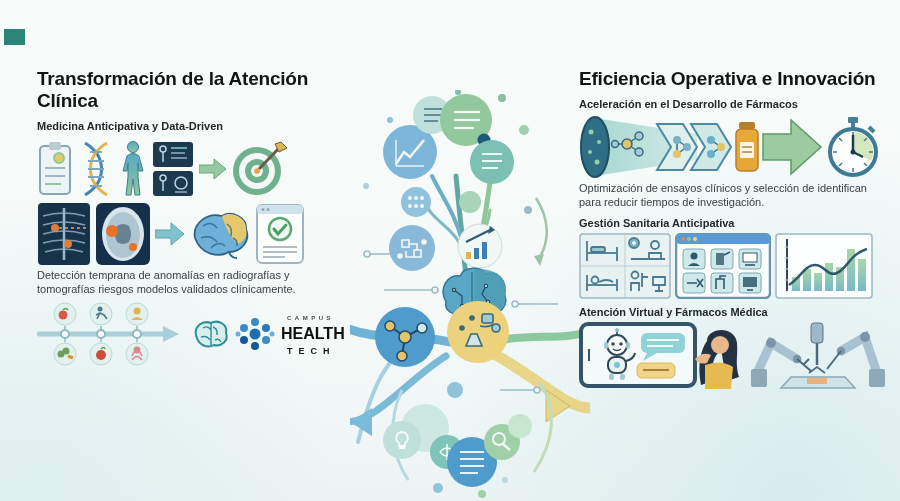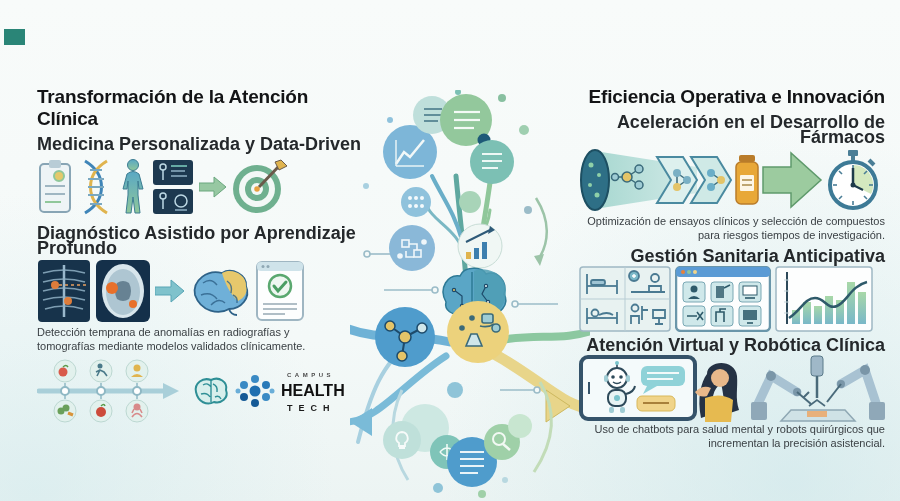--- a/index.html
+++ b/index.html
@@ -5,41 +5,41 @@
   html,body{margin:0;padding:0;background:#e9eef0;}
   .canvas{
     position:relative;width:900px;height:501px;overflow:hidden;
     font-family:"Liberation Sans",sans-serif;
     background:
       radial-gradient(circle at 88% 96%, rgba(198,228,232,.55) 0%, rgba(198,228,232,0) 38%),
       radial-gradient(circle at 4% 98%, rgba(205,232,235,.5) 0%, rgba(205,232,235,0) 30%),
       linear-gradient(180deg,#f8fbfa 0%,#f4f9f8 68%,#ecf4f3 100%);
   }
   .corner-mark{position:absolute;left:4px;top:29px;width:21px;height:16px;background:#2a8577;}
-  .col{position:absolute;top:86px;}
+  .col{position:absolute;top:68px;}
   .col.left{left:37px;width:326px;}
-  .col.right{left:579px;width:306px;text-align:right;}
+  .col.right{left:579px;width:306px;}
   h1{font-size:19px;line-height:22px;font-weight:700;color:#131416;margin:0 0 6px;letter-spacing:-.2px;}
-  h2{font-size:18px;line-height:15px;font-weight:700;color:#24282b;margin:7px 0 3px;}
+  h2{font-size:11px;line-height:15px;font-weight:700;color:#24282b;margin:7px 0 3px;}
   p{font-size:11px;line-height:13.5px;color:#3b4145;margin:3px 0 6px;max-width:312px;}
   .iconrow{display:flex;align-items:center;gap:4px;height:64px;margin:1px 0;}
   .iconrow svg{flex:0 0 auto;}
   .center-art{position:absolute;left:350px;top:90px;width:240px;height:411px;}
   .overlap{margin-left:-10px;}
 </style>
 </head>
 <body>
 
 <div class="canvas">
   <div class="corner-mark"></div>
 
   <div class="col left">
     <h1>Transformación de la Atención Clínica</h1>
 
-    <h2>Medicina Personalizada y Data-Driven</h2>
+    <h2>Medicina Anticipativa y Data-Driven</h2>
     <div class="iconrow">
       <svg width="36" height="58" viewBox="0 0 36 58">
         <rect x="3" y="6" width="30" height="48" rx="4" fill="#eef4f6" stroke="#88a5b5" stroke-width="2"></rect>
         <rect x="12" y="2" width="12" height="8" rx="2" fill="#b8ccd6"></rect>
         <circle cx="22" cy="18" r="5" fill="#e4c96a" stroke="#8fc79a" stroke-width="2"></circle>
         <line x1="8" y1="28" x2="28" y2="28" stroke="#9fb6c2" stroke-width="2"></line>
         <line x1="8" y1="36" x2="28" y2="36" stroke="#9fb6c2" stroke-width="2"></line>
         <line x1="8" y1="44" x2="24" y2="44" stroke="#8fc79a" stroke-width="2"></line>
       </svg>
       <svg width="38" height="58" viewBox="0 0 38 58">
@@ -81,21 +81,20 @@
         <circle cx="26" cy="31" r="24" fill="#6fb08f"></circle>
         <circle cx="26" cy="31" r="18" fill="#f3f8f6"></circle>
         <circle cx="26" cy="31" r="12" fill="#6fb08f"></circle>
         <circle cx="26" cy="31" r="6" fill="#f3f8f6"></circle>
         <circle cx="26" cy="31" r="2.8" fill="#e8a040"></circle>
         <line x1="50" y1="6" x2="28" y2="29" stroke="#6a5a4a" stroke-width="3"></line>
         <polygon points="50,2 56,8 48,12 44,4" fill="#e0b44e" stroke="#6a5a4a" stroke-width="1"></polygon>
       </svg>
     </div>
 
-    <h2>Diagnóstico Asistido por Aprendizaje Profundo</h2>
     <div class="iconrow">
       <svg width="54" height="64" viewBox="0 0 54 64">
         <rect x="1" y="1" width="52" height="62" rx="4" fill="#17334b"></rect>
         <line x1="27" y1="6" x2="27" y2="58" stroke="#9ab8cc" stroke-width="2.5"></line>
         <path d="M6 14 Q27 8 48 14 M6 23 Q27 17 48 23 M6 32 Q27 26 48 32 M6 41 Q27 35 48 41 M8 50 Q27 44 46 50" fill="none" stroke="#8fb0c4" stroke-width="1.6" opacity=".85"></path>
         <circle cx="18" cy="26" r="4" fill="#e8813a" opacity=".95"></circle>
         <circle cx="31" cy="42" r="4" fill="#e8813a" opacity=".95"></circle>
         <line x1="22" y1="26" x2="52" y2="26" stroke="#e8a060" stroke-width="1.5" stroke-dasharray="3,3"></line>
       </svg>
       <svg width="56" height="64" viewBox="0 0 56 64">
@@ -120,21 +119,21 @@
         <rect x="2" y="2" width="46" height="9" rx="4" fill="#cfe3ea"></rect>
         <circle cx="8" cy="6.5" r="1.5" fill="#8fa8b4"></circle>
           <circle cx="13" cy="6.5" r="1.5" fill="#8fa8b4"></circle>
         <circle cx="25" cy="26" r="11" fill="#eef7f1" stroke="#5aa86f" stroke-width="2.5"></circle>
         <path d="M19 26 l4 5 l8 -9" fill="none" stroke="#4a9e63" stroke-width="3" stroke-linecap="round"></path>
         <line x1="8" y1="44" x2="42" y2="44" stroke="#b0bec6" stroke-width="2"></line>
         <line x1="8" y1="49" x2="42" y2="49" stroke="#b0bec6" stroke-width="2"></line>
         <line x1="8" y1="54" x2="30" y2="54" stroke="#b0bec6" stroke-width="2"></line>
       </svg>
     </div>
-    <p>Detección temprana de anomalías en radiografías y tomografías mediante modelos validados clínicamente.</p>
+    <p>Detección temprana de anomalías en radiografías y tomografías riesgos modelos validados clínicamente.</p>
 
     <div class="iconrow">
       <svg width="150" height="64" viewBox="0 0 150 64">
         <line x1="2" y1="32" x2="126" y2="32" stroke="#a9cfd9" stroke-width="5" stroke-linecap="round"></line>
         <polygon points="126,24 142,32 126,40" fill="#a9cfd9"></polygon>
         <g stroke="#8fb8c4" stroke-width="1.5">
           <line x1="28" y1="24" x2="28" y2="40"></line>
             <line x1="64" y1="24" x2="64" y2="40"></line>
             <line x1="100" y1="24" x2="100" y2="40"></line>
         </g>
@@ -398,21 +397,21 @@
           <line x1="12" y1="23" x2="15" y2="26"></line>
             <line x1="37" y1="48" x2="40" y2="51"></line>
           <line x1="12" y1="51" x2="15" y2="48"></line>
             <line x1="37" y1="26" x2="40" y2="23"></line>
         </g>
         <line x1="26" y1="37" x2="26" y2="20" stroke="#1d3a4a" stroke-width="2.5"></line>
         <line x1="26" y1="37" x2="36" y2="42" stroke="#1d3a4a" stroke-width="2"></line>
         <circle cx="26" cy="37" r="2.5" fill="#1d3a4a"></circle>
       </svg>
     </div>
-    <p>Optimización de ensayos clínicos y selección de compuestos para riesgos tiempos de investigación.</p>
+    <p>Optimización de ensayos clínicos y selección de identifican para reducir tiempos de investigación.</p>
 
     <h2>Gestión Sanitaria Anticipativa</h2>
     <div class="iconrow">
       <svg width="92" height="66" viewBox="0 0 92 66">
         <rect x="1" y="1" width="90" height="64" rx="3" fill="#e8f2f1" stroke="#9fb8c4" stroke-width="1.5"></rect>
         <line x1="46" y1="1" x2="46" y2="65" stroke="#b8cdd4" stroke-width="1"></line>
         <line x1="1" y1="33" x2="91" y2="33" stroke="#b8cdd4" stroke-width="1"></line>
         <g stroke="#4a7a92" stroke-width="1.8" fill="none">
           <line x1="8" y1="8" x2="8" y2="28"></line>
             <line x1="8" y1="20" x2="38" y2="20"></line>
@@ -479,21 +478,21 @@
           <rect x="39" y="40" width="8" height="18"></rect>
             <rect x="50" y="30" width="8" height="28"></rect>
           <rect x="61" y="34" width="8" height="24"></rect>
             <rect x="72" y="16" width="8" height="42"></rect>
           <rect x="83" y="26" width="8" height="32"></rect>
         </g>
         <path d="M14 52 C26 44 30 32 40 32 C50 32 52 44 62 40 C72 36 76 20 92 16" fill="none" stroke="#2e5a6a" stroke-width="2.5"></path>
       </svg>
     </div>
 
-    <h2>Atención Virtual y Robótica Clínica</h2>
+    <h2>Atención Virtual y Fármacos Médica</h2>
     <div class="iconrow">
       <svg width="120" height="68" viewBox="0 0 120 68">
         <rect x="2" y="3" width="114" height="62" rx="7" fill="#f4fafb" stroke="#35536a" stroke-width="4"></rect>
         <line x1="10" y1="28" x2="10" y2="40" stroke="#35536a" stroke-width="2"></line>
         <g>
           <line x1="38" y1="10" x2="38" y2="15" stroke="#2e4a5a" stroke-width="1.6"></line>
             <circle cx="38" cy="9" r="2" fill="#7ac4cc"></circle>
           <circle cx="38" cy="24" r="10" fill="#ffffff" stroke="#2e4a5a" stroke-width="2"></circle>
           <circle cx="34" cy="23" r="1.8" fill="#2e4a5a"></circle>
             <circle cx="42" cy="23" r="1.8" fill="#2e4a5a"></circle>
@@ -538,15 +537,14 @@
             <circle cx="48" cy="38" r="4"></circle>
             <circle cx="92" cy="30" r="4"></circle>
           </g>
         <rect x="62" y="2" width="12" height="20" rx="3" fill="#9fb8c8" stroke="#5a7a8a"></rect>
         <line x1="68" y1="22" x2="68" y2="44" stroke="#4a6a7a" stroke-width="2.5"></line>
         <path d="M48 38 L62 50 M54 44 l6 -6" stroke="#4a6a7a" stroke-width="2" fill="none"></path>
         <path d="M92 30 L78 48" stroke="#4a6a7a" stroke-width="2"></path>
         <path d="M60 52 l8 -6 l8 6" fill="none" stroke="#4a6a7a" stroke-width="1.6"></path>
       </svg>
     </div>
-    <p>Uso de chatbots para salud mental y robots quirúrgicos que incrementan la precisión asistencial.</p>
   </div>
 </div>
 
 </body></html>

